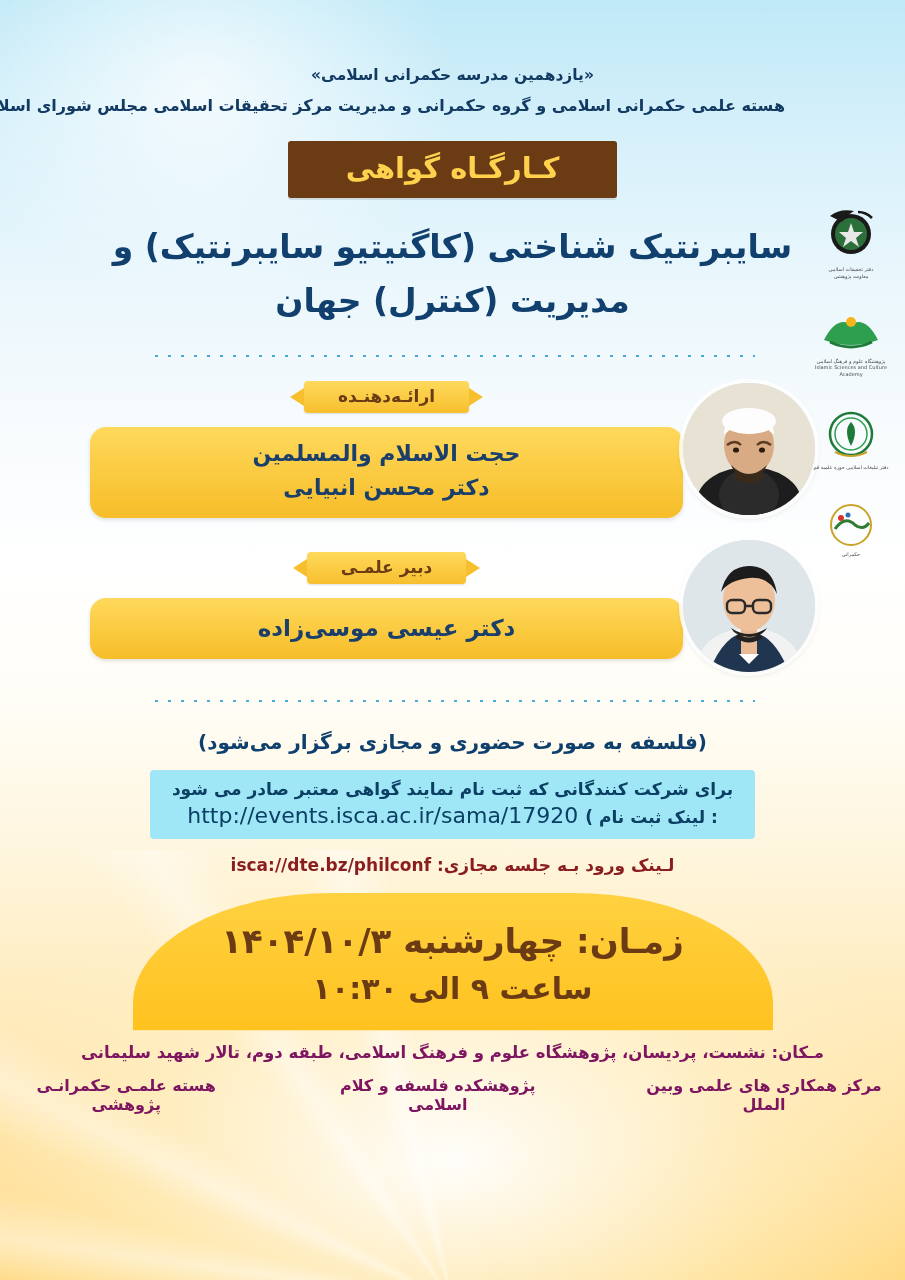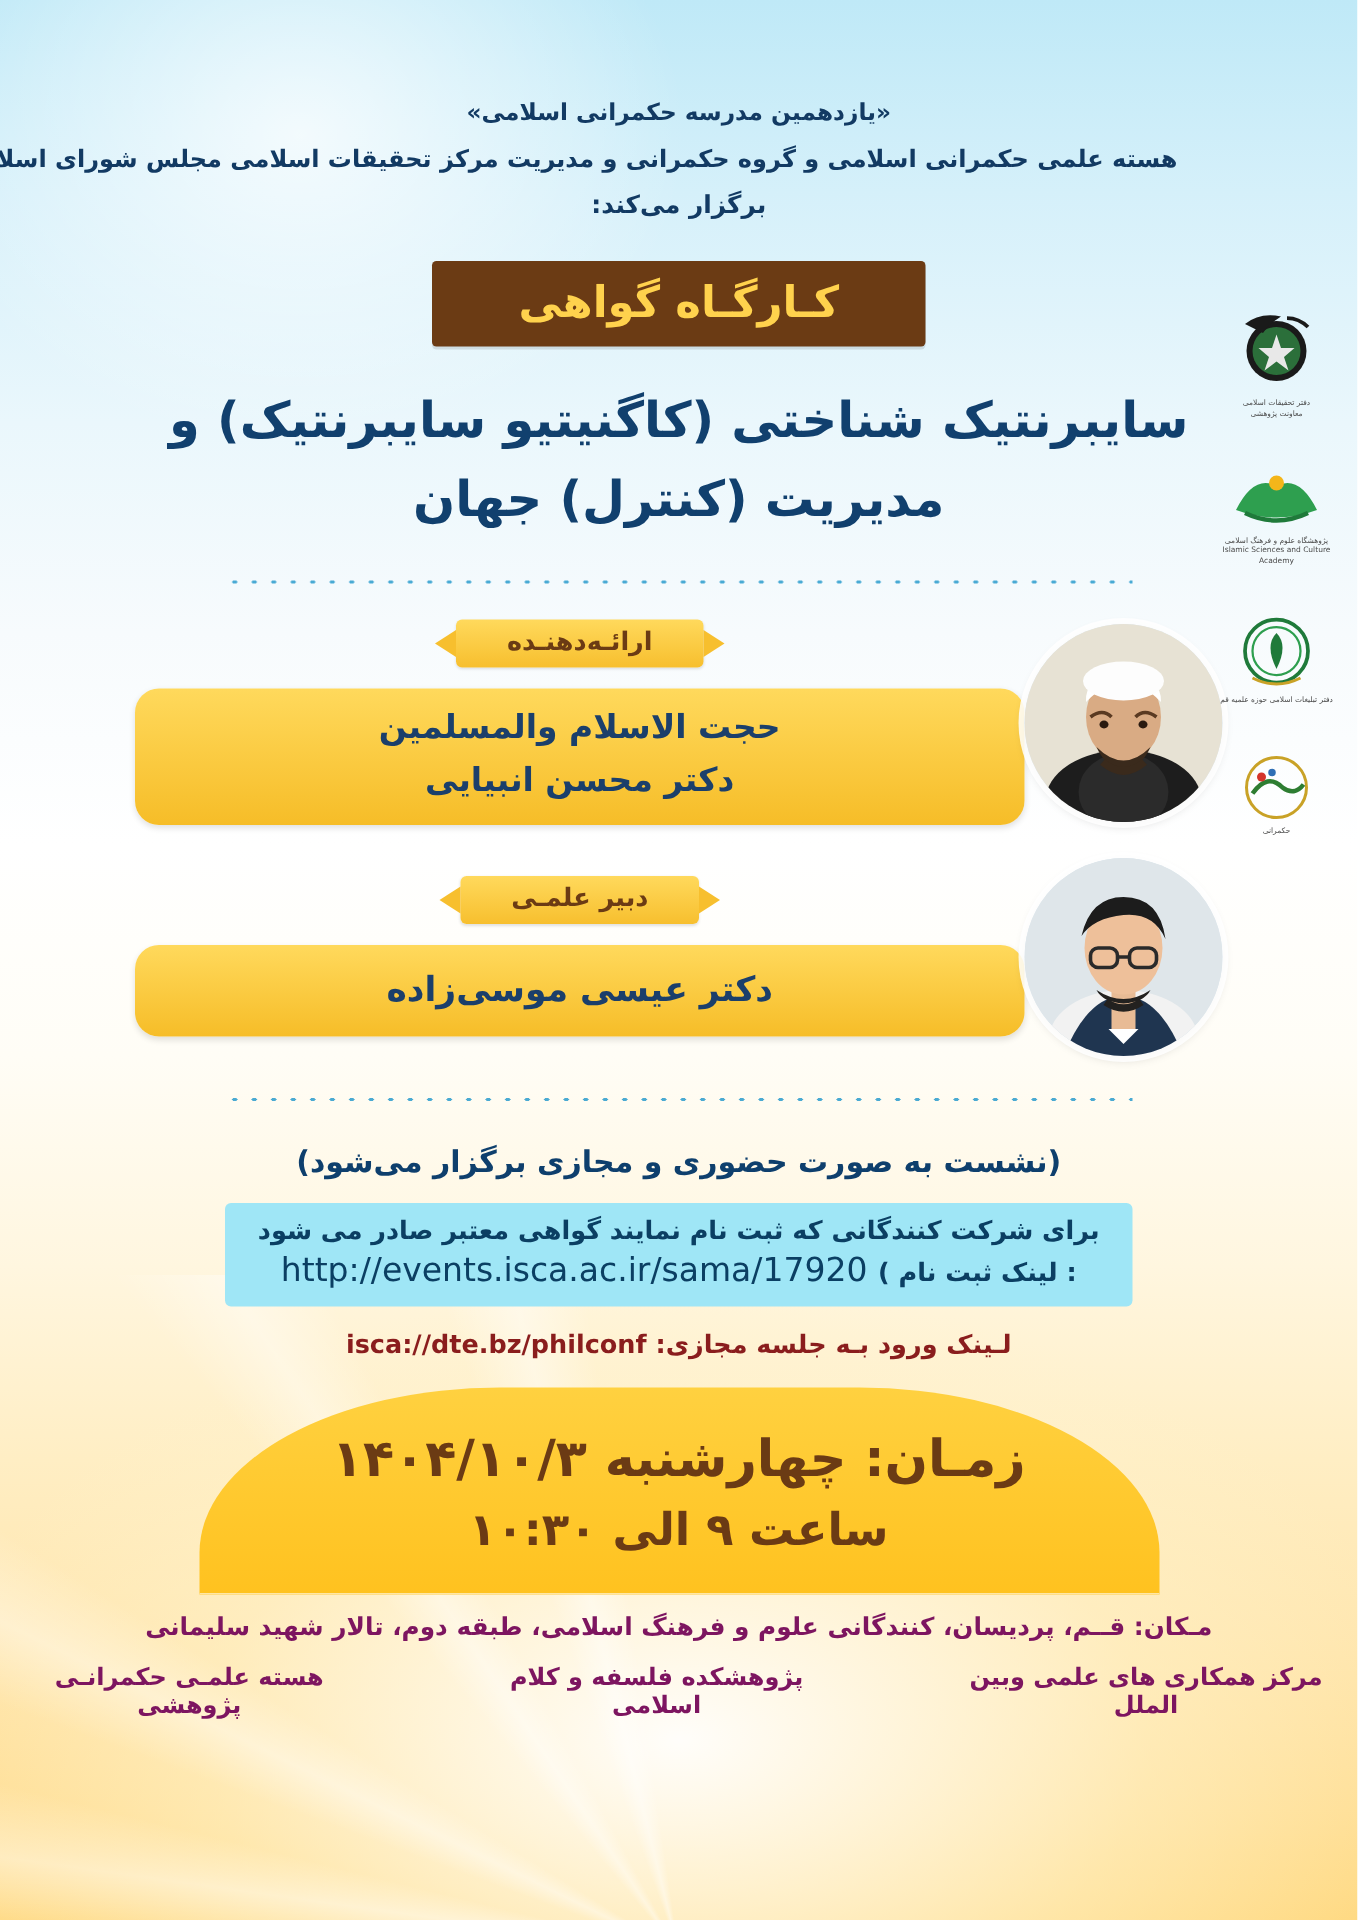--- a/index.html
+++ b/index.html
@@ -258,21 +258,20 @@
       </svg>
       <div class="cap">حکمرانی</div>
     </div>
   </div>
 
   <div class="content">
 
     <div class="header">
       <div class="line l1">«یازدهمین مدرسه حکمرانی اسلامی»</div>
       <div class="line small">هسته علمی حکمرانی اسلامی و گروه حکمرانی و مدیریت مرکز تحقیقات اسلامی مجلس شورای اسلامی</div>
-      <div class="line">برگزار می‌کند:</div>
     </div>
 
     <div class="band-wrap">
       <div class="band">کـارگـاه گواهی</div>
     </div>
 
     <div class="maintitle">
       <div>سایبرنتیک شناختی (کاگنیتیو سایبرنتیک) و</div>
       <div>مدیریت (کنترل) جهان</div>
     </div>
@@ -323,42 +322,42 @@
         </svg>
       </div>
       <div class="ptexts">
         <div class="ribbon">دبیر علمـی</div>
         <div class="namebox single">دکتر عیسی موسی‌زاده</div>
       </div>
     </div>
 
     <div class="dots"></div>
 
-    <div class="notice">(نشست به صورت حضوری و مجازی برگزار می‌شود)</div>
+    <div class="notice">(فلسفه به صورت حضوری و مجازی برگزار می‌شود)</div>
 
     <div class="cyanbox">
       <div class="l1">برای شرکت کنندگانی که ثبت نام نمایند گواهی معتبر صادر می شود</div>
       <div class="l2">
         <span>http://events.isca.ac.ir/sama/17920</span>
         <span class="lbl">( لینک ثبت نام :</span>
       </div>
     </div>
 
     <div class="virtual">
       <span>لـینک ورود بـه جلسه مجازی:</span>
       <span class="url">isca://dte.bz/philconf</span>
     </div>
 
     <div class="arch">
       <div class="d1">زمـان: چهارشنبه ۱۴۰۴/۱۰/۳</div>
       <div class="d2">ساعت ۹ الی ۱۰:۳۰</div>
     </div>
 
     <div class="footer">
-      <div class="place">مـکان:  قــم، پردیسان، کنندگانی علوم و فرهنگ اسلامی، طبقه دوم، تالار شهید سلیمانی</div>
+      <div class="place">مـکان:  نشست، پردیسان، پژوهشگاه علوم و فرهنگ اسلامی، طبقه دوم، تالار شهید سلیمانی</div>
       <div class="orgs">
         <div>مرکز همکاری های علمی وبین الملل</div>
         <div>پژوهشکده فلسفه و کلام اسلامی</div>
         <div>هسته علمـی حکمرانـی پژوهشی</div>
       </div>
     </div>
 
   </div>
 </div>
 

